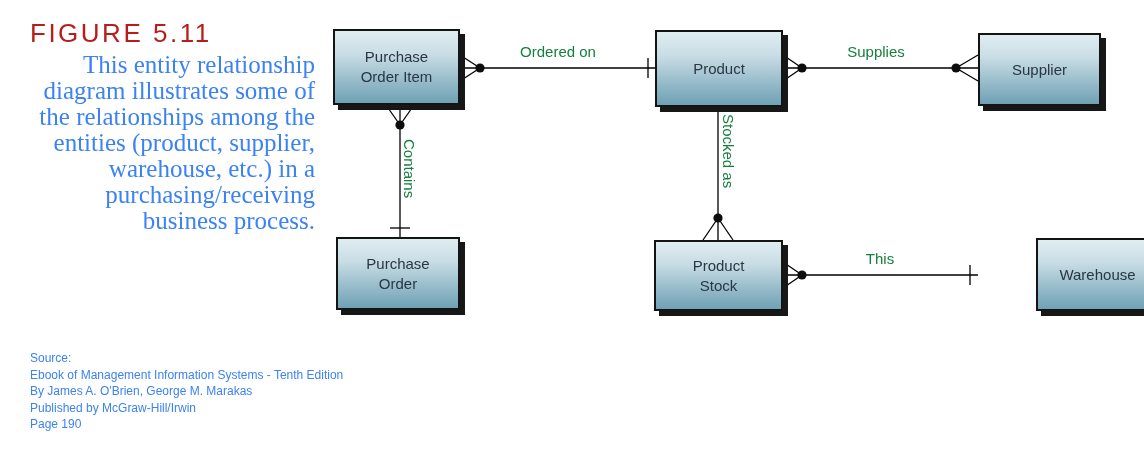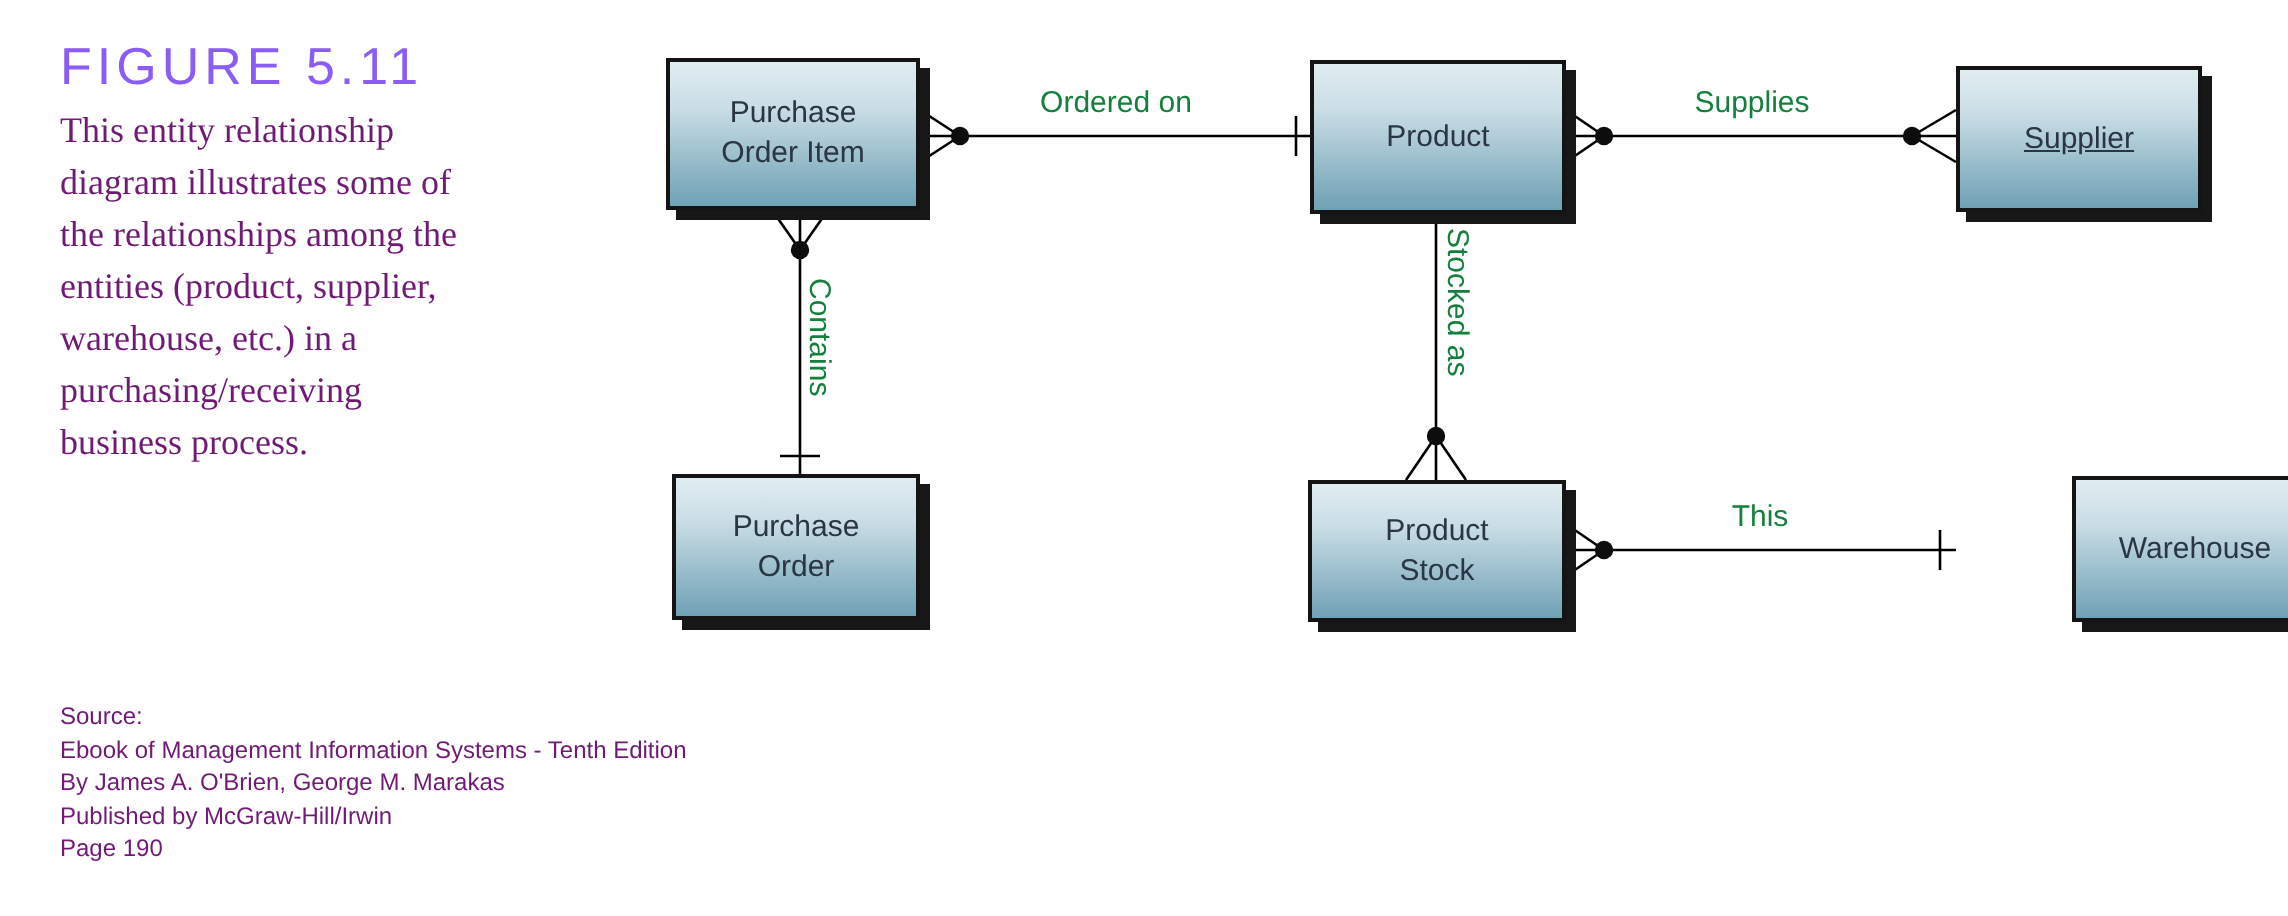--- a/index.html
+++ b/index.html
@@ -5,33 +5,34 @@
   html,body { margin:0; padding:0; background:#fff; }
   #stage {
     position:relative; width:1144px; height:458px; background:#ffffff;
     font-family:"Liberation Sans", sans-serif; overflow:hidden;
   }
 
   
   .fig-label {
     position:absolute; left:30px; top:18px;
     font-family:"Liberation Sans", sans-serif;
-    font-size:26px; letter-spacing:2.5px; color:#8b5cf6; font-weight:400;
+    font-size:26px; letter-spacing:2.5px; color:#b91c1c; font-weight:400;
   }
   .fig-caption {
     position:absolute; left:30px; top:52px; width:285px;
     font-family:"Liberation Serif", serif;
-    font-size:18px; line-height:26px; color:#701a75;
+    font-size:25px; line-height:26px; color:#3b82f6;
     white-space:pre-line;
+    text-align:right;
   }
 
   
   .source-note {
     position:absolute; left:30px; top:350px;
-    font-size:12px; line-height:16.5px; color:#701a75;
+    font-size:12px; line-height:16.5px; color:#3b82f6;
     white-space:pre-line;
   }
 
   
   .entity {
     position:absolute;
     background:linear-gradient(180deg,#e0edf1 0%,#c9dde5 32%,#93b9c8 72%,#6fa1b5 100%);
     border:2px solid #141414;
     box-shadow:5px 5px 0 #171717;
     display:flex; align-items:center; justify-content:center;
@@ -105,21 +106,21 @@
       <line x1="802" y1="275" x2="783" y2="262" stroke="#000" stroke-width="1.3"></line>
       <line x1="802" y1="275" x2="783" y2="288" stroke="#000" stroke-width="1.3"></line>
       <circle cx="802" cy="275" r="4.6" fill="#0d0d0d"></circle>
       <line x1="970" y1="265" x2="970" y2="285" stroke="#000" stroke-width="1.3"></line>
     </g>
   </svg>
 
   <div class="entity" style="left:333px; top:29px;  width:127px; height:76px;">Purchase
 Order Item</div>
   <div class="entity" style="left:655px; top:30px;  width:128px; height:77px;">Product</div>
-  <div class="entity" style="left:978px; top:33px;  width:123px; height:73px;text-decoration:underline;">Supplier</div>
+  <div class="entity" style="left:978px; top:33px;  width:123px; height:73px;">Supplier</div>
   <div class="entity" style="left:336px; top:237px; width:124px; height:73px;">Purchase
 Order</div>
   <div class="entity" style="left:654px; top:240px; width:129px; height:71px;">Product
 Stock</div>
   <div class="entity" style="left:1002px; top:238px; width:123px; height:73px;margin-left:34px;">Warehouse</div>
 
   <div class="rel-label" style="left:498px; top:43px; width:120px;">Ordered on</div>
   <div class="rel-label" style="left:826px; top:43px; width:100px;">Supplies</div>
   <div class="rel-label vert" style="left:401px; top:139px; height:86px;">Contains</div>
   <div class="rel-label vert" style="left:720px; top:114px; height:95px;">Stocked as</div>

